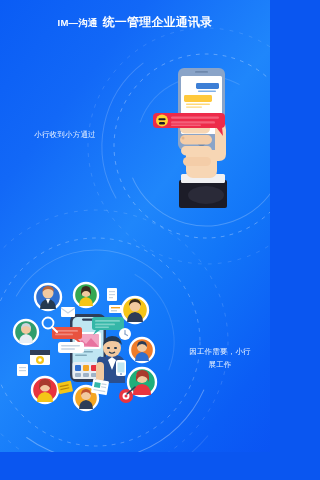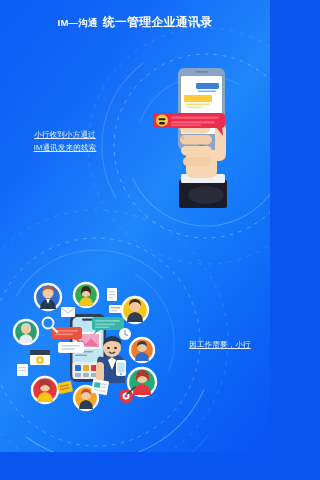--- a/index.html
+++ b/index.html
@@ -15,22 +15,22 @@
   .header{position:absolute;top:0;left:0;width:270px;height:44px;
           display:flex;align-items:center;justify-content:center;z-index:40;}
   .header-inner{display:flex;align-items:baseline;gap:5px;white-space:nowrap;}
   .h-brand{color:#ffffff;font-size:9.5px;font-weight:bold;letter-spacing:.2px;}
   .h-sub{color:#ffffff;font-size:12px;font-weight:bold;letter-spacing:.2px;}
 
   
   .caption{position:absolute;z-index:38;color:#eaf2ff;font-size:7.5px;
            line-height:13px;text-align:center;letter-spacing:.2px;}
   #caption-top{left:16px;top:128px;width:98px;}
-  #caption-bottom{left:180px;top:338px;width:80px;}
-  .caption div{white-space:nowrap;text-decoration:underline;}
+  #caption-bottom{left:180px;top:345px;width:80px;}
+  .caption div{white-space:nowrap;}
 
   
   #scene-top{position:absolute;left:150px;top:58px;width:105px;height:165px;z-index:30;}
 
   
   #scene-bottom{position:absolute;left:8px;top:272px;width:175px;height:145px;z-index:30;}
 </style>
 </head>
 <body>
 
@@ -281,20 +281,20 @@
         <rect x="86" y="111" width="6" height="5" fill="#35b7a8" transform="rotate(10 92 115)"></rect>
         <rect x="93" y="111" width="5" height="1.2" fill="#c6d4e2" transform="rotate(10 92 115)"></rect>
         <rect x="93" y="114" width="5" height="1.2" fill="#c6d4e2" transform="rotate(10 92 115)"></rect>
         <rect x="86" y="118" width="12" height="1.2" fill="#c6d4e2" transform="rotate(10 92 115)"></rect>
       </g>
     </g>
   </svg>
 
   <div class="caption" id="caption-top">
     <div>小行收到小方通过</div>
-    <div>IM通讯发来的线索</div>
   </div>
 
   <div class="caption" id="caption-bottom">
     <div>因工作需要，小行</div>
+    <div>展工作</div>
   </div>
 
 </div>
 
 </body></html>

